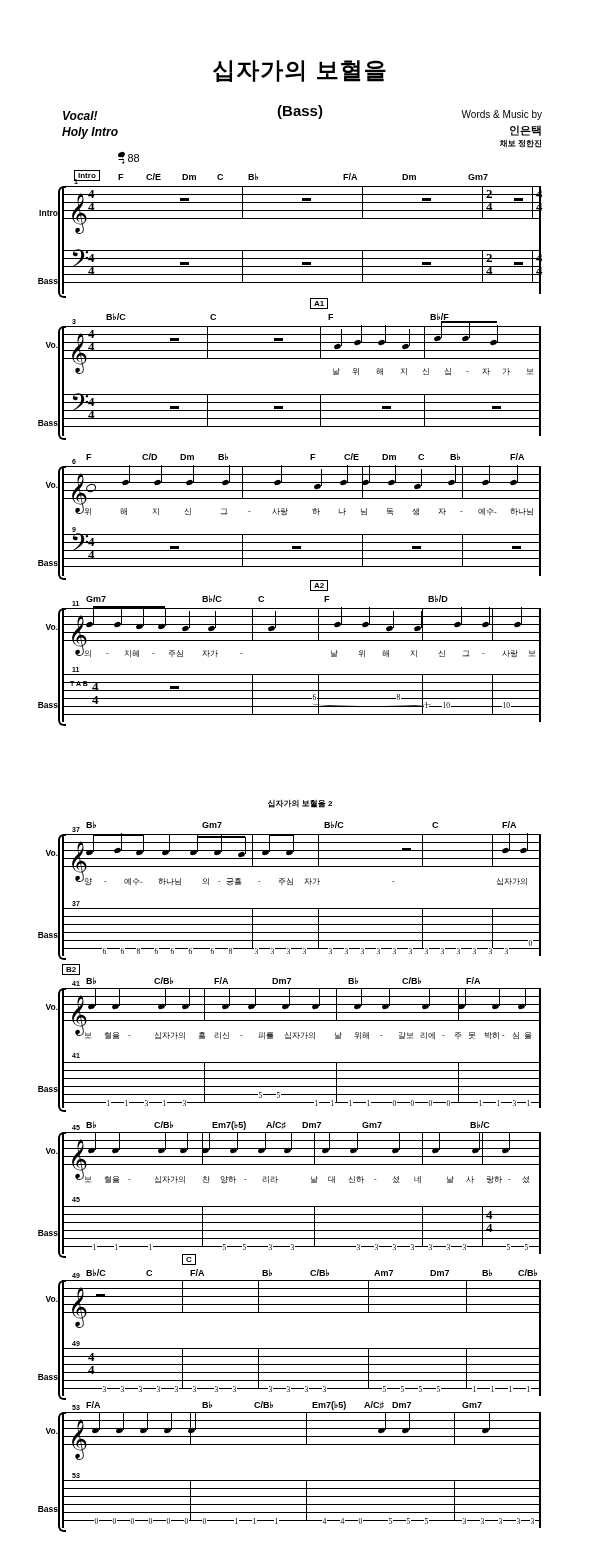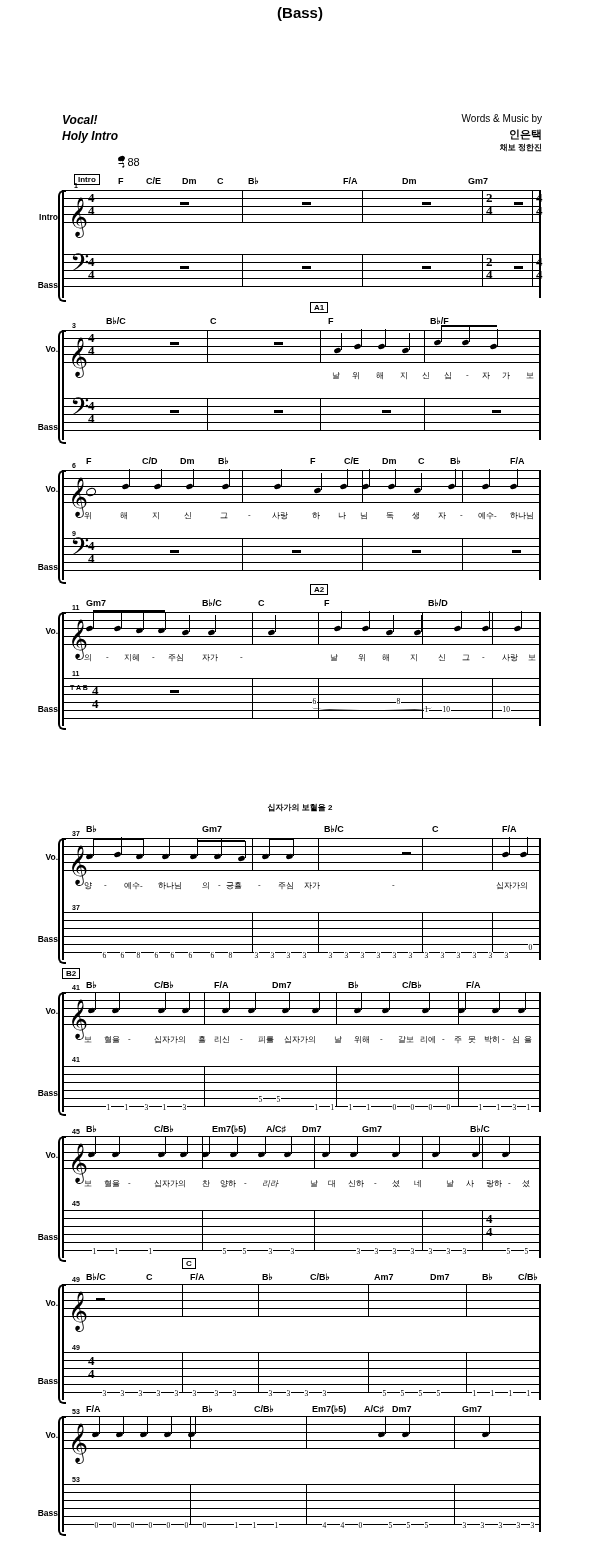--- a/index.html
+++ b/index.html
@@ -6,21 +6,21 @@
   body{width:600px;font-family:"Liberation Sans",sans-serif;color:#000;}
   .page{position:relative;width:600px;}
   .page1{height:780px;}
   .page2{height:763px;}
 
   
   .title{
     text-align:center;font-size:23px;font-weight:bold;letter-spacing:1px;
     padding-top:58px;line-height:1.05;
   }
-  .subtitle{text-align:center;font-size:15px;font-weight:bold;margin-top:4px;}
+  .subtitle{text-align:center;font-size:15px;font-weight:bold;margin-top:20px;}
   .topleft{position:absolute;left:62px;top:108px;font-size:12px;font-style:italic;line-height:1.35;font-weight:bold;}
   .topright{position:absolute;right:58px;top:108px;text-align:right;font-size:10px;line-height:1.45;}
   .topright .composer{font-weight:bold;font-size:11px;}
   .topright .arranger{font-weight:bold;font-size:8px;}
   .tempo{position:absolute;left:118px;top:152px;font-size:11px;}
   .tempo .note{font-size:13px;}
 
   
   .system{position:absolute;left:62px;width:478px;}
   .staff{position:relative;height:32px;width:100%;}
@@ -63,20 +63,21 @@
   .beam{position:absolute;height:2.4px;background:#000;}
   .tabnum{position:absolute;font-size:7.5px;font-family:"Liberation Serif",serif;background:#fff;padding:0 0.5px;line-height:1;}
   .slur{position:absolute;border-bottom:1px solid #000;border-radius:50%;height:6px;}
   .pagehdr{position:absolute;top:18px;left:0;right:0;text-align:center;font-size:8px;font-weight:bold;}
 </style>
 </head>
 <body>
 
 <div class="page page1">
 
+  <div class="title">십자가의 보혈을</div>
   <div class="subtitle">(Bass)</div>
 
   <div class="topleft">
     <div>Vocal!</div>
     <div>Holy Intro</div>
   </div>
 
   <div class="topright">
     <div>Words &amp; Music by</div>
     <div class="composer">인은택</div>
@@ -742,21 +743,21 @@
     <div class="note" style="left:440px;top:16px;"></div>
     <div class="stem" style="left:447px;top:1px;"></div>
 
     <div class="lyric" style="left:22px;top:42px;">보</div>
     <div class="lyric" style="left:42px;top:42px;">혈을</div>
     <div class="lyric" style="left:66px;top:42px;">-</div>
     <div class="lyric" style="left:92px;top:42px;">십자가의</div>
     <div class="lyric" style="left:140px;top:42px;">찬</div>
     <div class="lyric" style="left:158px;top:42px;">양하</div>
     <div class="lyric" style="left:182px;top:42px;">-</div>
-    <div class="lyric" style="left:200px;top:42px;font-style:italic;">리라</div>
+    <div class="lyric" style="left:200px;top:42px;">리라</div>
     <div class="lyric" style="left:248px;top:42px;">날</div>
     <div class="lyric" style="left:266px;top:42px;">대</div>
     <div class="lyric" style="left:286px;top:42px;">신하</div>
     <div class="lyric" style="left:312px;top:42px;">-</div>
     <div class="lyric" style="left:330px;top:42px;">셨</div>
     <div class="lyric" style="left:352px;top:42px;">네</div>
     <div class="lyric" style="left:384px;top:42px;">날</div>
     <div class="lyric" style="left:404px;top:42px;">사</div>
     <div class="lyric" style="left:424px;top:42px;">랑하</div>
     <div class="lyric" style="left:446px;top:42px;">-</div>

